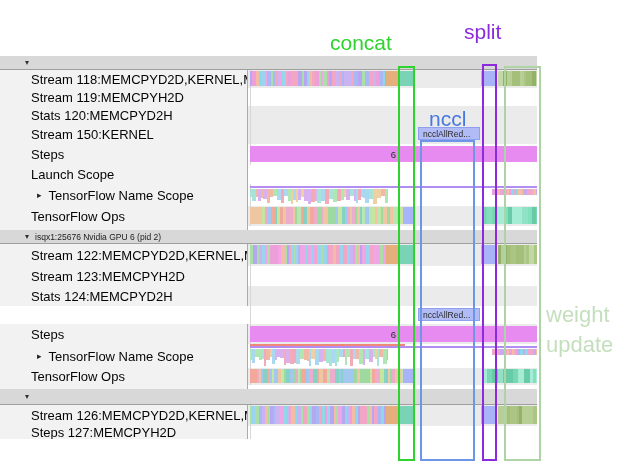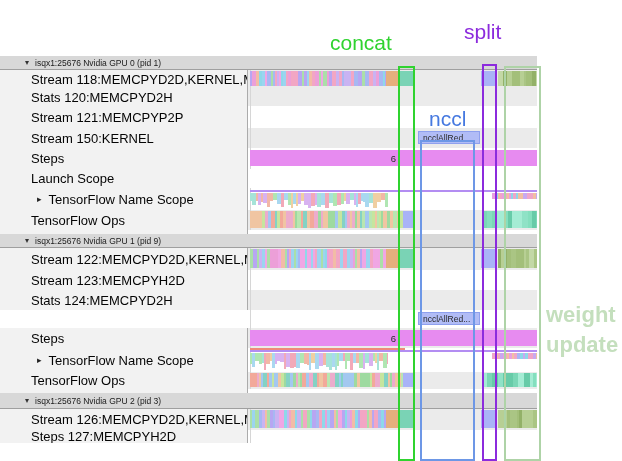--- a/index.html
+++ b/index.html
@@ -30,21 +30,20 @@
   .ann-text{position:absolute;white-space:pre-line;line-height:30px;}
 </style>
 </head>
 <body>
 
 <div class="stage" id="stage">
   <div id="rows">
       <div class="spacer" style="height: 56px;"></div>
       <div class="sec-header" style="height: 14px; width: 537px;">
         <div class="tri">▾</div>
-        <div>isqx1:25676 Nvidia GPU 0 (pid 1)</div>
       </div>
       <div class="row" style="height: 18px;">
         <div class="cell">
           <div class="lbl">Stream 118:MEMCPYD2D,KERNEL,MEMSET</div>
         </div>
         <div class="tl gray" style="width: 289px;">
           <div class="guide"></div>
           <div class="seg flex" style="left: 2px; width: 136px; top: 1px; bottom: 2px;">
             <div class="st" style="width: 2px; background: rgb(183, 166, 242);"></div>
             <div class="st" style="width: 4px; background: rgb(236, 159, 216);"></div>
@@ -108,31 +107,31 @@
             <div class="st" style="width: 2px; background: rgb(170, 197, 132);"></div>
             <div class="st" style="width: 4px; background: rgb(163, 191, 122);"></div>
             <div class="st" style="width: 2px; background: rgb(163, 191, 122);"></div>
             <div class="st" style="width: 4px; background: rgb(147, 177, 104);"></div>
             <div class="st" style="width: 5px; background: rgb(195, 216, 166);"></div>
           </div>
         </div>
       </div>
       <div class="row" style="height: 18px;">
         <div class="cell">
+          <div class="lbl">Stream 119:MEMCPYH2D</div>
+        </div>
+        <div class="tl white" style="width: 289px;">
+          <div class="guide"></div>
+        </div>
+      </div>
+      <div class="row" style="height: 18px;">
+        <div class="cell">
           <div class="lbl">Stats 120:MEMCPYD2H</div>
         </div>
         <div class="tl gray" style="width: 289px;">
-          <div class="guide"></div>
-        </div>
-      </div>
-      <div class="row" style="height: 22px;">
-        <div class="cell">
-          <div class="lbl">Stream 121:MEMCPYP2P</div>
-        </div>
-        <div class="tl white" style="width: 289px;">
           <div class="guide"></div>
         </div>
       </div>
       <div class="row" style="height: 20px;">
         <div class="cell">
           <div class="lbl">Stream 150:KERNEL</div>
         </div>
         <div class="tl gray" style="width: 289px;">
           <div class="guide"></div>
           <div class="seg" style="left: 170px; width: 62px; top: 3px; height: 13px; background: rgb(177, 188, 246); border: 1px solid rgb(142, 160, 238); box-sizing: border-box;">
@@ -309,21 +308,21 @@
             <div class="st" style="width: 4px; background: rgb(103, 203, 168);"></div>
             <div class="st" style="width: 3px; background: rgb(122, 215, 182);"></div>
           </div>
         </div>
       </div>
       <div class="row" style="height: 4px;">
         <div class="cell"></div>
       </div>
       <div class="sec-header" style="height: 14px; width: 537px;">
         <div class="tri">▾</div>
-        <div>isqx1:25676 Nvidia GPU 1 (pid 9)</div>
+        <div>isqx1:25676 Nvidia GPU 6 (pid 2)</div>
       </div>
       <div class="row" style="height: 22px;">
         <div class="cell">
           <div class="lbl">Stream 122:MEMCPYD2D,KERNEL,MEMSET</div>
         </div>
         <div class="tl gray" style="width: 289px;">
           <div class="guide"></div>
           <div class="seg flex" style="left: 2px; width: 136px; top: 1px; bottom: 2px;">
             <div class="st" style="width: 3px; background: rgb(171, 223, 168);"></div>
             <div class="st" style="width: 2px; background: rgb(183, 166, 242);"></div>
@@ -587,21 +586,20 @@
             <div class="st" style="width: 3px; background: rgb(132, 223, 190);"></div>
             <div class="st" style="width: 3px; background: rgb(164, 236, 212);"></div>
           </div>
         </div>
       </div>
       <div class="row" style="height: 4px;">
         <div class="cell"></div>
       </div>
       <div class="sec-header" style="height: 16px; width: 537px;">
         <div class="tri">▾</div>
-        <div>isqx1:25676 Nvidia GPU 2 (pid 3)</div>
       </div>
       <div class="row" style="height: 21px;">
         <div class="cell">
           <div class="lbl">Stream 126:MEMCPYD2D,KERNEL,MEMSET</div>
         </div>
         <div class="tl gray" style="width: 289px;">
           <div class="guide"></div>
           <div class="seg flex" style="left: 2px; width: 136px; top: 1px; bottom: 2px;">
             <div class="st" style="width: 2px; background: rgb(171, 223, 168);"></div>
             <div class="st" style="width: 3px; background: rgb(155, 212, 240);"></div>
@@ -682,16 +680,16 @@
       </div>
     </div>
   <div id="overlay">
       <div class="ann-rect" style="left: 398px; top: 66px; width: 17px; height: 395px; border: 2px solid rgb(47, 211, 47);"></div>
       <div class="ann-rect" style="left: 482px; top: 64px; width: 15px; height: 397px; border: 2px solid rgb(140, 43, 221);"></div>
       <div class="ann-rect" style="left: 420px; top: 140px; width: 55px; height: 321px; border: 2px solid rgb(109, 151, 230);"></div>
       <div class="ann-rect" style="left: 504px; top: 66px; width: 37px; height: 395px; border: 2px solid rgb(174, 211, 167);"></div>
       <div class="ann-text" style="left: 330px; top: 28px; color: rgb(47, 211, 47); font-size: 21px;">concat</div>
       <div class="ann-text" style="left: 464px; top: 17px; color: rgb(140, 43, 221); font-size: 21px;">split</div>
       <div class="ann-text" style="left: 429px; top: 104px; color: rgb(70, 121, 224); font-size: 21px;">nccl</div>
-      <div class="ann-text" style="left: 546px; top: 300px; color: rgb(196, 223, 189); font-size: 22px; font-weight: bold;">weight
+      <div class="ann-text" style="left: 546px; top: 300px; color: rgb(196, 223, 189); font-size: 22px;">weight
 update</div>
     </div>
 </div>
 
 </body></html>

